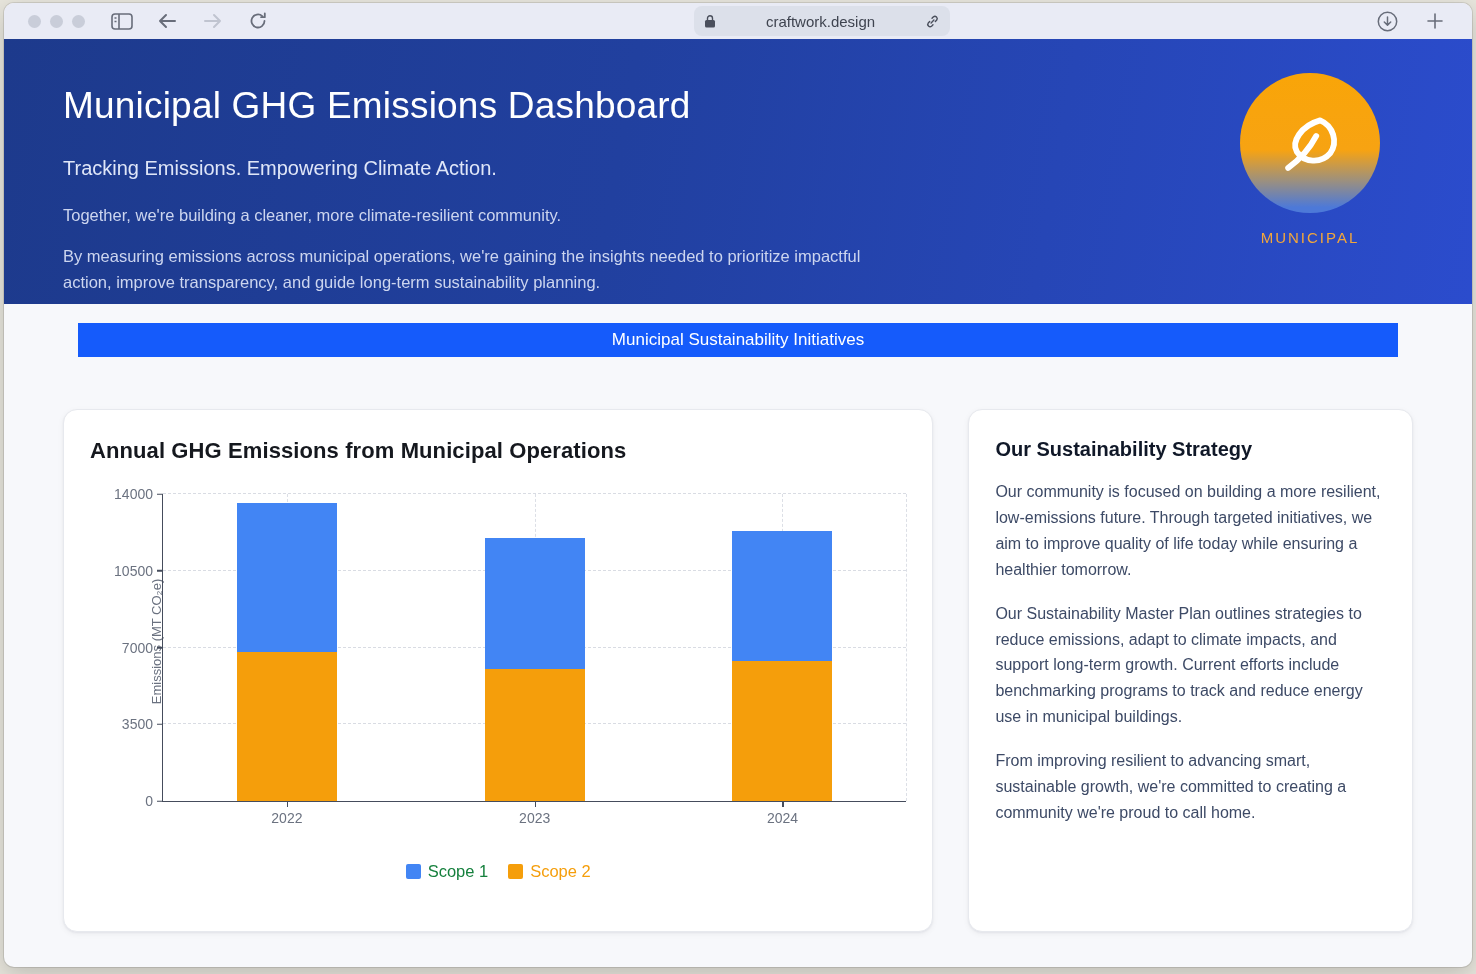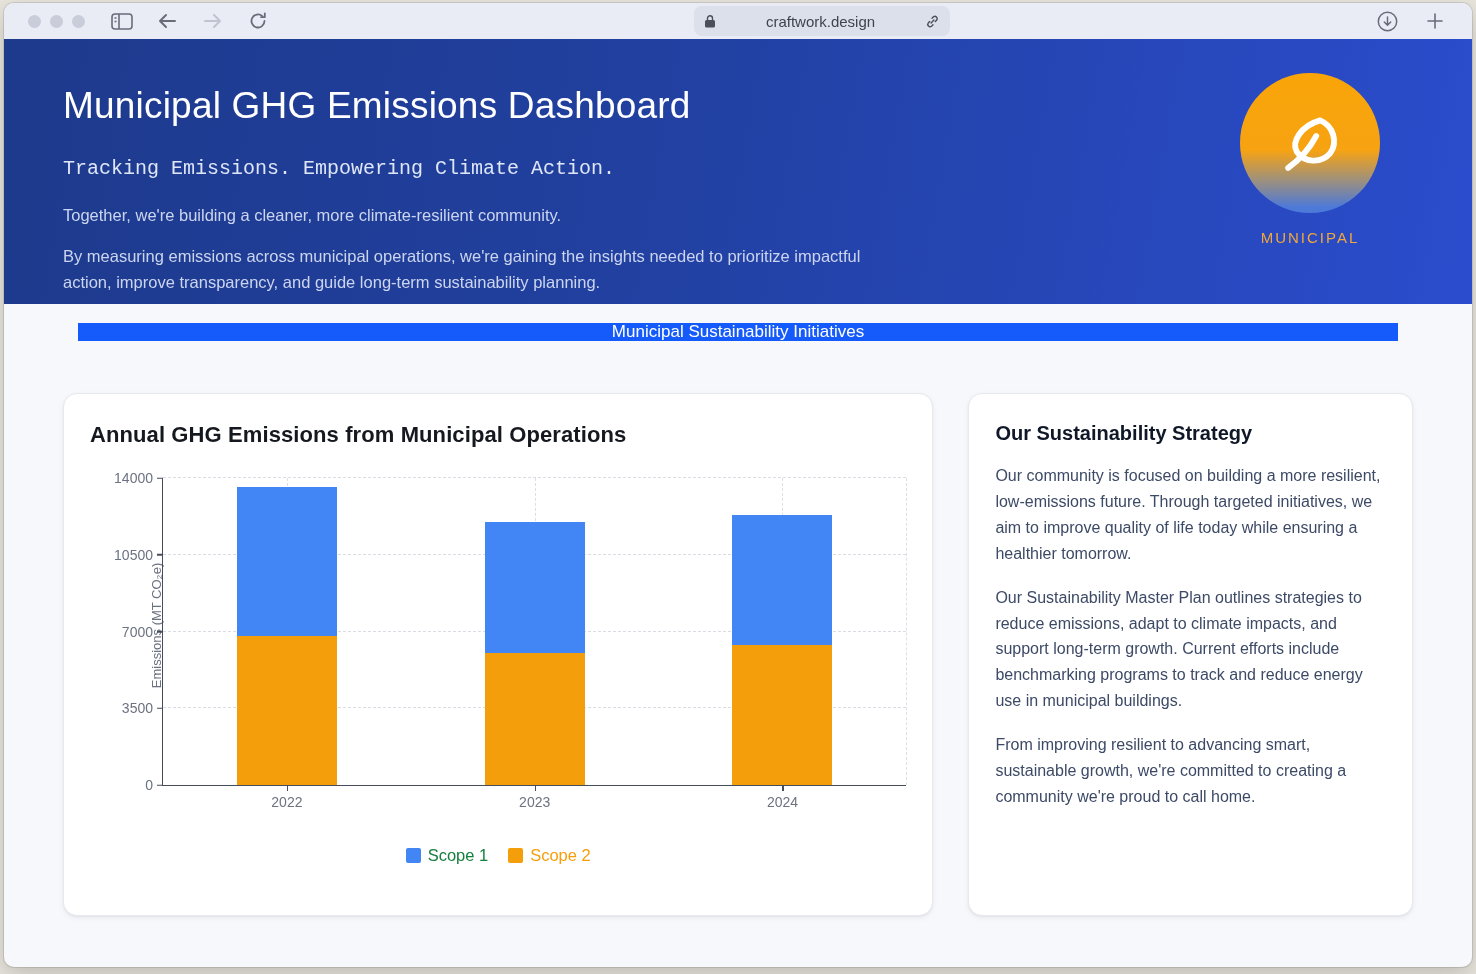--- a/index.html
+++ b/index.html
@@ -19,29 +19,29 @@
   .nav-group { display:flex; gap:18px; margin-left:16px; align-items:center; }
   .url-pill { margin:0 auto; width:256px; height:30px; background:#dce0ea; border-radius:8px;
               display:flex; align-items:center; padding:0 10px; color:#4a4f5c; }
   .url-text { flex:1; text-align:center; font-size:15px; color:#3f4450; }
   .right-group { display:flex; gap:20px; align-items:center; }
 
   
   .hero { height:265px; display:flex; padding:34px 62px 10px 59px; color:#fff; }
   .hero-text { flex:1; }
   .hero-title { font-size:37px; font-weight:500; letter-spacing:.2px; margin-top:12px; }
-  .hero-sub { font-size:20px; font-weight:400; color:#dfe6f8; margin-top:30px;font-family:Liberation Mono, monospace; }
+  .hero-sub { font-size:20px; font-weight:400; color:#dfe6f8; margin-top:30px; }
   .hero-p { font-size:16.5px; line-height:1.62; color:#ccd5ef; max-width:800px; margin-top:22px; }
   .hero-p + .hero-p { margin-top:14px; }
   .hero-logo { width:200px; display:flex; flex-direction:column; align-items:center; padding-top:0; }
   .logo-circle { width:140px; height:140px; border-radius:50%; display:flex; align-items:center; justify-content:center; }
   .logo-label { margin-top:16px; font-size:15px; font-weight:400; letter-spacing:2px; }
 
   
-  .banner { margin:19px 74px 0; height:18px; display:flex; align-items:center; justify-content:center;
+  .banner { margin:19px 74px 0; height:34px; display:flex; align-items:center; justify-content:center;
             color:#fff; font-size:17px; }
 
   
   .cards { margin:52px 59px 0; display:flex; gap:35px; height:523px; }
   .card { background:#fff; border:1px solid #e7e9ee; border-radius:14px;
           box-shadow:0 1px 2px rgba(16,24,40,.05), 0 2px 6px rgba(16,24,40,.05); }
   .chart-card { flex:2.09; padding:28px 26px 20px; }
   .chart-title { font-size:22px; font-weight:700; color:#15181e; letter-spacing:.1px; }
   .strategy-card { flex:1; padding:28px 26px; }
   .strategy-title { font-size:20px; font-weight:700; color:#101828; }

